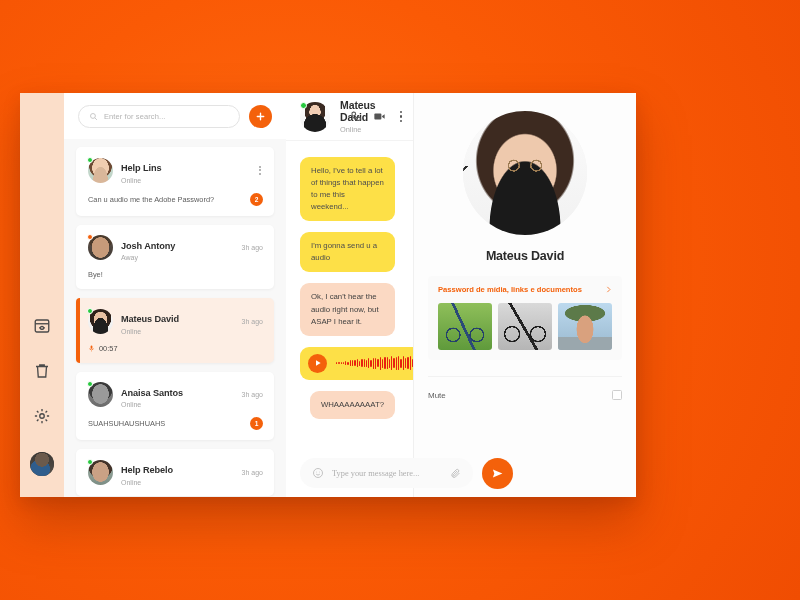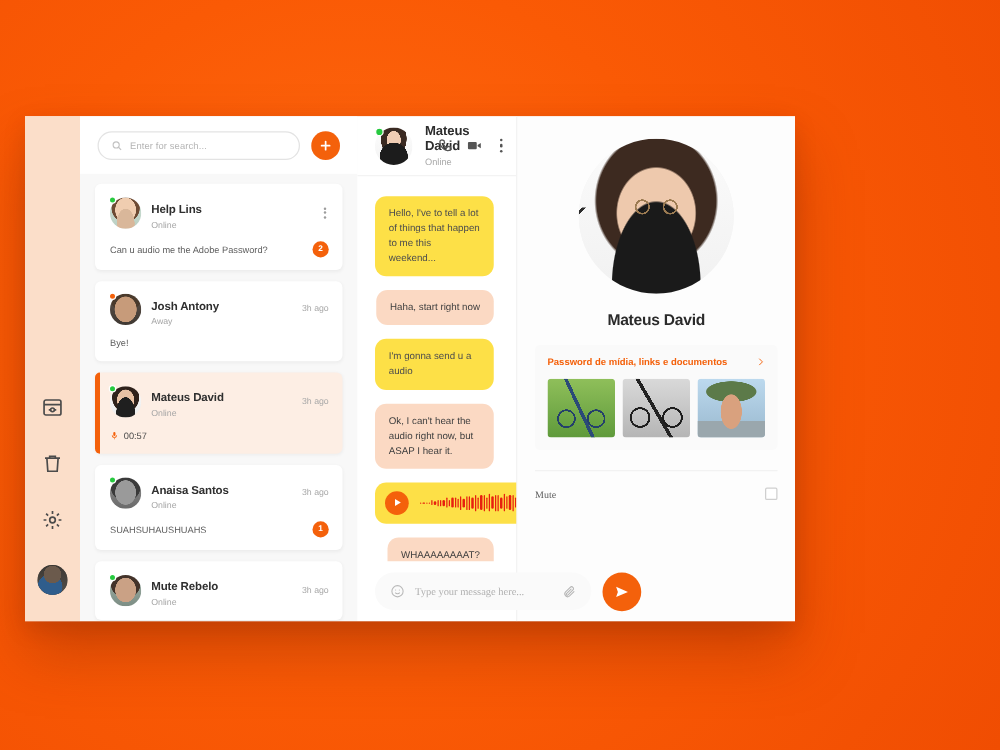--- a/index.html
+++ b/index.html
@@ -191,21 +191,21 @@
   }
   #media-head {
     display: flex; align-items: center; justify-content: space-between; cursor: pointer;
   }
   #media-title { font-size: 7.6px; color: #f4610b; font-weight: 600; }
   #media-chevron { color: #f4610b; width: 7px; height: 9px; }
   #media-thumbs { display: flex; gap: 6px; margin-top: 9px; }
   .thumb { flex: 1; height: 47px; border-radius: 3px; overflow: hidden; position: relative; cursor: pointer; }
   #mute-row {
     width: 100%; margin-top: 16px; padding-top: 13px; border-top: 1px solid #f2f2f2;
-    display: flex; align-items: center; justify-content: space-between; font-family: Liberation Serif, serif;
+    display: flex; align-items: center; justify-content: space-between;
   }
   #mute-label { font-size: 8px; color: #5e5e5e; }
   #mute-checkbox {
     width: 10px; height: 10px; border: 1px solid #cfcfcf; border-radius: 1.5px;
     background: #fff; cursor: pointer;
   }
 
   
   .ph { position: absolute; inset: 0; }
 </style>
@@ -323,21 +323,21 @@
             <span class="ci-preview">SUAHSUHAUSHUAHS</span>
             <span class="ci-badge">1</span>
           </div>
         </div>
         <div class="chat-item">
           <div class="ci-top">
             <span class="ci-avatar">
               <span class="photo" style="background:radial-gradient(ellipse 34% 40% at 50% 48%, #caa185 0 96%, transparent 100%), radial-gradient(ellipse 48% 44% at 50% 30%, #43332a 0 96%, transparent 100%), linear-gradient(#9fb0a6,#7c8d84)"></span>
               <span class="ci-dot" style="background:#27c93f"></span>
             </span>
-            <span class="ci-names"><span class="ci-name">Mute Rebelo</span><div class="ci-status">Online</div></span>
+            <span class="ci-names"><span class="ci-name">Help Rebelo</span><div class="ci-status">Online</div></span>
             <span class="ci-time">3h ago</span>
           </div>
         </div>
       </div>
   </section>
 
   <section id="conversation-col">
     <header id="conv-header">
       <span id="conv-avatar">
         <span class="photo" style="background:
@@ -365,23 +365,20 @@
       <span id="more-vert">
         <i></i>
           <i></i>
           <i></i>
       </span>
     </header>
 
     <div id="messages">
         <div class="msg-row in">
           <div class="bubble in">Hello, I've to tell a lot of things that happen to me this weekend...</div>
-        </div>
-        <div class="msg-row out">
-          <div class="bubble out">Haha, start right now</div>
         </div>
         <div class="msg-row in">
           <div class="bubble in">I'm gonna send u a audio</div>
         </div>
         <div class="msg-row out">
           <div class="bubble out">Ok, I can't hear the audio right now, but ASAP I hear it.</div>
         </div>
         <div class="msg-row in">
           <div class="bubble in audio">
             <button id="audio-play">

